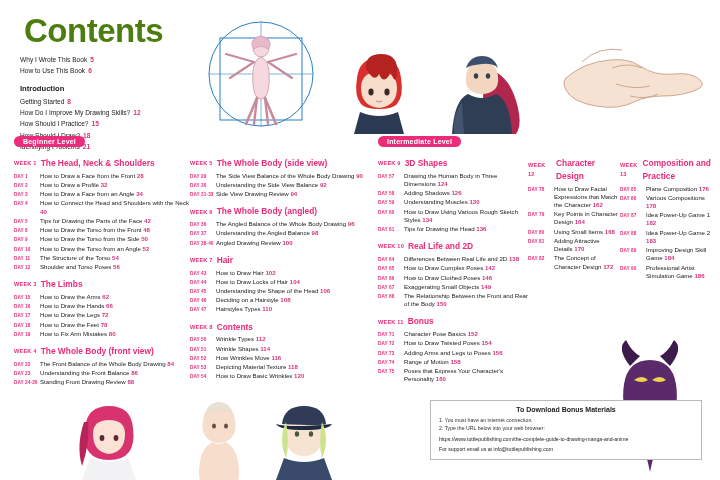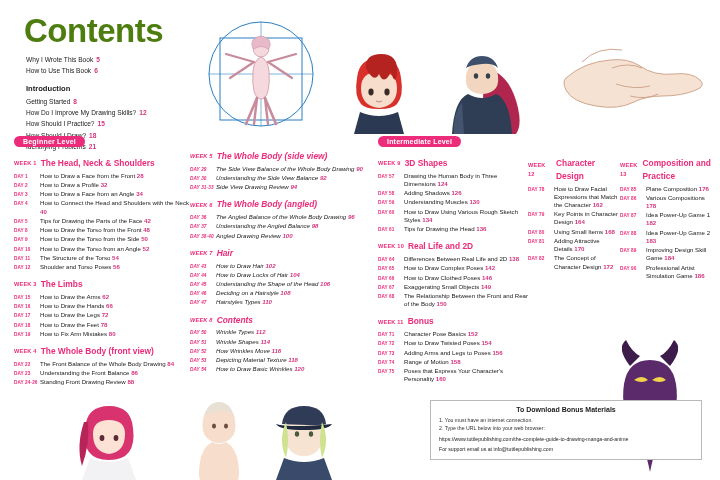--- a/index.html
+++ b/index.html
@@ -24,37 +24,37 @@
   .art-girl-nude{left:176px;top:396px;width:86px;height:84px;}
   .art-girl-hat{left:256px;top:398px;width:96px;height:82px;}
 
   
   .contents-title{
     position:absolute;left:24px;top:12px;
     font-size:33px;font-weight:bold;letter-spacing:-0.5px;
     color:#4d7c0f;
   }
 
-  .front-list{position:absolute;left:26px;top:54px;width:180px;font-size:6.6px;line-height:1.72;}
+  .front-list{position:absolute;left:20px;top:54px;width:180px;font-size:6.6px;line-height:1.72;}
   .front-list .row{white-space:nowrap;}
   .front-list .pg{color:#d4357f;font-weight:bold;padding-left:3px;}
   .front-head{font-weight:bold;font-size:7.6px;margin-top:5px;margin-bottom:1px;}
 
   
   .banner{
     display:inline-block;background:#ec2b7a;color:#fff;
     font-size:7px;font-weight:bold;padding:2px 9px;border-radius:8px;
     letter-spacing:.2px;
   }
   .banner-wrap{position:absolute;}
 
   
   .col{position:absolute;font-size:6.1px;line-height:1.52;}
   .col-1{left:14px;top:150px;width:176px;}
-  .col-2{left:190px;top:143px;width:182px;font-style:italic;}
+  .col-2{left:190px;top:150px;width:182px;}
   .col-3{left:378px;top:150px;width:152px;}
   .col-4{left:528px;top:150px;width:92px;}
   .col-5{left:620px;top:150px;width:96px;}
 
   .sect{
     color:#ec2b7a;font-weight:bold;font-size:8.4px;
     margin:7px 0 2px 0;display:flex;align-items:center;gap:4px;
   }
   .sect .wk{font-size:5.6px;color:#ec2b7a;font-weight:bold;letter-spacing:.2px;}
   .sect .nm{font-size:8.4px;}

